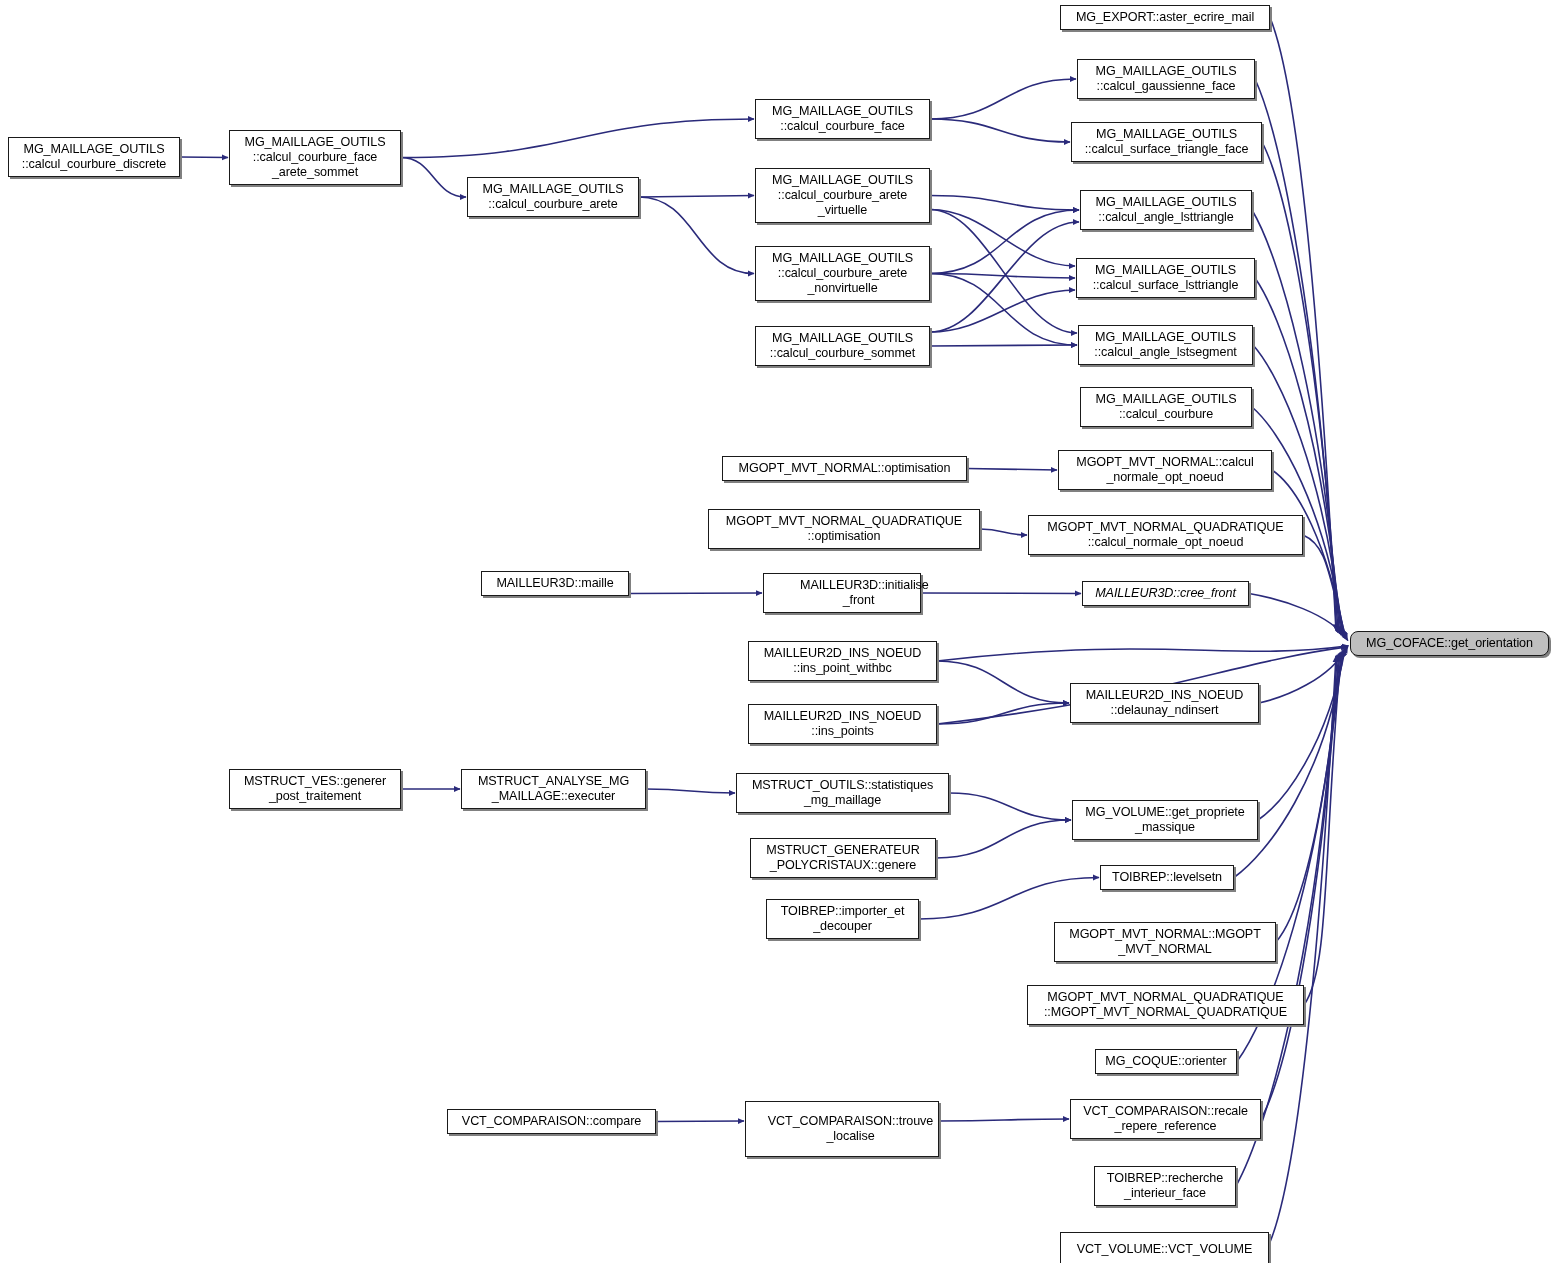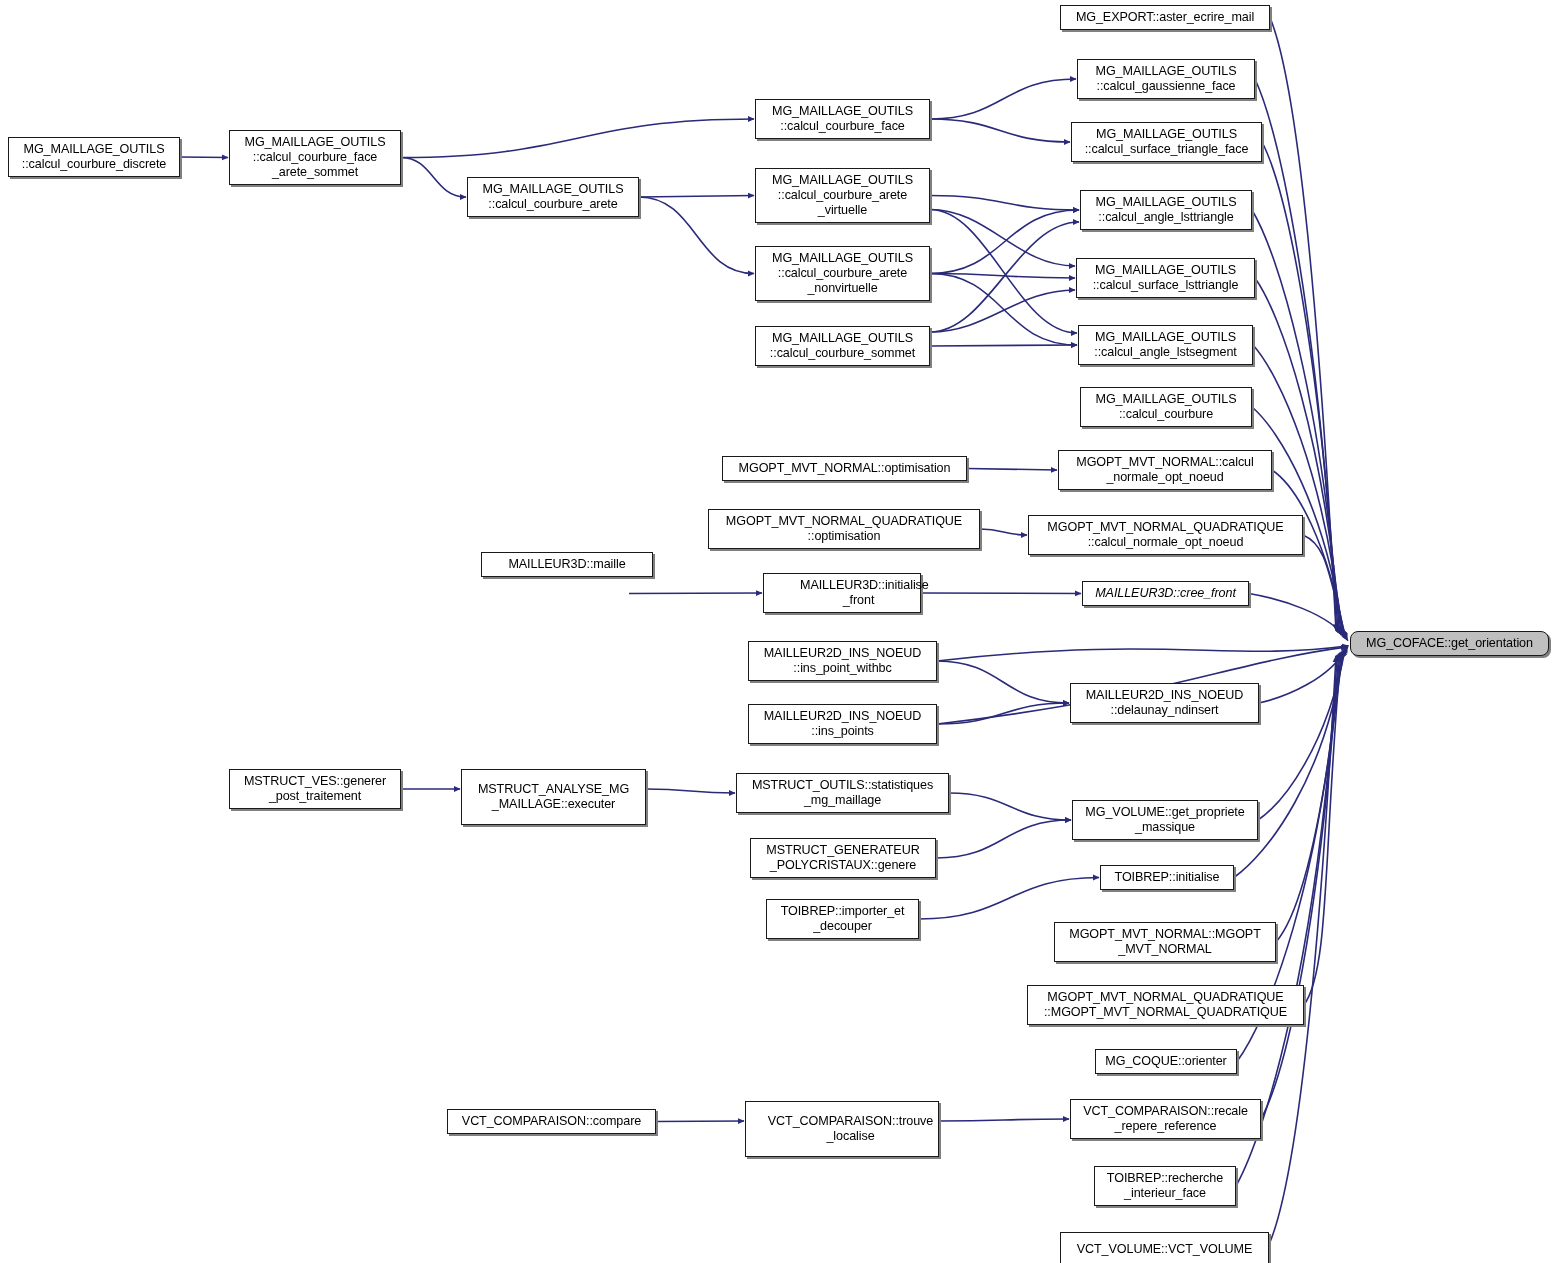--- a/index.html
+++ b/index.html
@@ -150,41 +150,41 @@
 ::calcul_angle_lstsegment</span></div>
       <div class="node" style="left: 1080px; top: 387px; width: 172px; height: 40px;"><span class="node-label">MG_MAILLAGE_OUTILS
 ::calcul_courbure</span></div>
       <div class="node" style="left: 722px; top: 456px; width: 245px; height: 25px;"><span class="node-label">MGOPT_MVT_NORMAL::optimisation</span></div>
       <div class="node" style="left: 1058px; top: 450px; width: 214px; height: 40px;"><span class="node-label">MGOPT_MVT_NORMAL::calcul
 _normale_opt_noeud</span></div>
       <div class="node" style="left: 708px; top: 509px; width: 272px; height: 40px;"><span class="node-label">MGOPT_MVT_NORMAL_QUADRATIQUE
 ::optimisation</span></div>
       <div class="node" style="left: 1028px; top: 515px; width: 275px; height: 40px;"><span class="node-label">MGOPT_MVT_NORMAL_QUADRATIQUE
 ::calcul_normale_opt_noeud</span></div>
-      <div class="node" style="left: 481px; top: 552px; width: 172px; height: 25px;"><span class="node-label">MAILLEUR3D::maille</span></div>
+      <div class="node" style="left: 481px; top: 571px; width: 148px; height: 25px;"><span class="node-label">MAILLEUR3D::maille</span></div>
       <div class="node" style="left: 763px; top: 573px; width: 158px; height: 40px; padding-left: 36px;"><span class="node-label">MAILLEUR3D::initialise
 _front</span></div>
       <div class="node" style="left: 1082px; top: 581px; width: 167px; height: 25px; font-style: italic;"><span class="node-label">MAILLEUR3D::cree_front</span></div>
       <div class="node" style="left: 748px; top: 641px; width: 189px; height: 40px;"><span class="node-label">MAILLEUR2D_INS_NOEUD
 ::ins_point_withbc</span></div>
       <div class="node" style="left: 1070px; top: 683px; width: 189px; height: 40px;"><span class="node-label">MAILLEUR2D_INS_NOEUD
 ::delaunay_ndinsert</span></div>
       <div class="node" style="left: 748px; top: 704px; width: 189px; height: 40px;"><span class="node-label">MAILLEUR2D_INS_NOEUD
 ::ins_points</span></div>
       <div class="node" style="left: 229px; top: 769px; width: 172px; height: 40px;"><span class="node-label">MSTRUCT_VES::generer
 _post_traitement</span></div>
-      <div class="node" style="left: 461px; top: 769px; width: 185px; height: 56px;"><span class="node-label">MSTRUCT_ANALYSE_MG
+      <div class="node" style="left: 461px; top: 769px; width: 185px; height: 40px;"><span class="node-label">MSTRUCT_ANALYSE_MG
 _MAILLAGE::executer</span></div>
       <div class="node" style="left: 736px; top: 773px; width: 213px; height: 40px;"><span class="node-label">MSTRUCT_OUTILS::statistiques
 _mg_maillage</span></div>
       <div class="node" style="left: 1072px; top: 800px; width: 186px; height: 40px;"><span class="node-label">MG_VOLUME::get_propriete
 _massique</span></div>
       <div class="node" style="left: 750px; top: 838px; width: 186px; height: 40px;"><span class="node-label">MSTRUCT_GENERATEUR
 _POLYCRISTAUX::genere</span></div>
-      <div class="node" style="left: 1100px; top: 865px; width: 134px; height: 25px;"><span class="node-label">TOIBREP::initialise</span></div>
+      <div class="node" style="left: 1100px; top: 865px; width: 134px; height: 25px;"><span class="node-label">TOIBREP::levelsetn</span></div>
       <div class="node" style="left: 766px; top: 899px; width: 153px; height: 40px;"><span class="node-label">TOIBREP::importer_et
 _decouper</span></div>
       <div class="node" style="left: 1054px; top: 922px; width: 222px; height: 40px;"><span class="node-label">MGOPT_MVT_NORMAL::MGOPT
 _MVT_NORMAL</span></div>
       <div class="node" style="left: 1027px; top: 985px; width: 277px; height: 40px;"><span class="node-label">MGOPT_MVT_NORMAL_QUADRATIQUE
 ::MGOPT_MVT_NORMAL_QUADRATIQUE</span></div>
       <div class="node" style="left: 1095px; top: 1049px; width: 142px; height: 25px;"><span class="node-label">MG_COQUE::orienter</span></div>
       <div class="node" style="left: 447px; top: 1109px; width: 209px; height: 25px;"><span class="node-label">VCT_COMPARAISON::compare</span></div>
       <div class="node" style="left: 745px; top: 1101px; width: 194px; height: 56px; padding-left: 20px;"><span class="node-label">VCT_COMPARAISON::trouve
 _localise</span></div>

